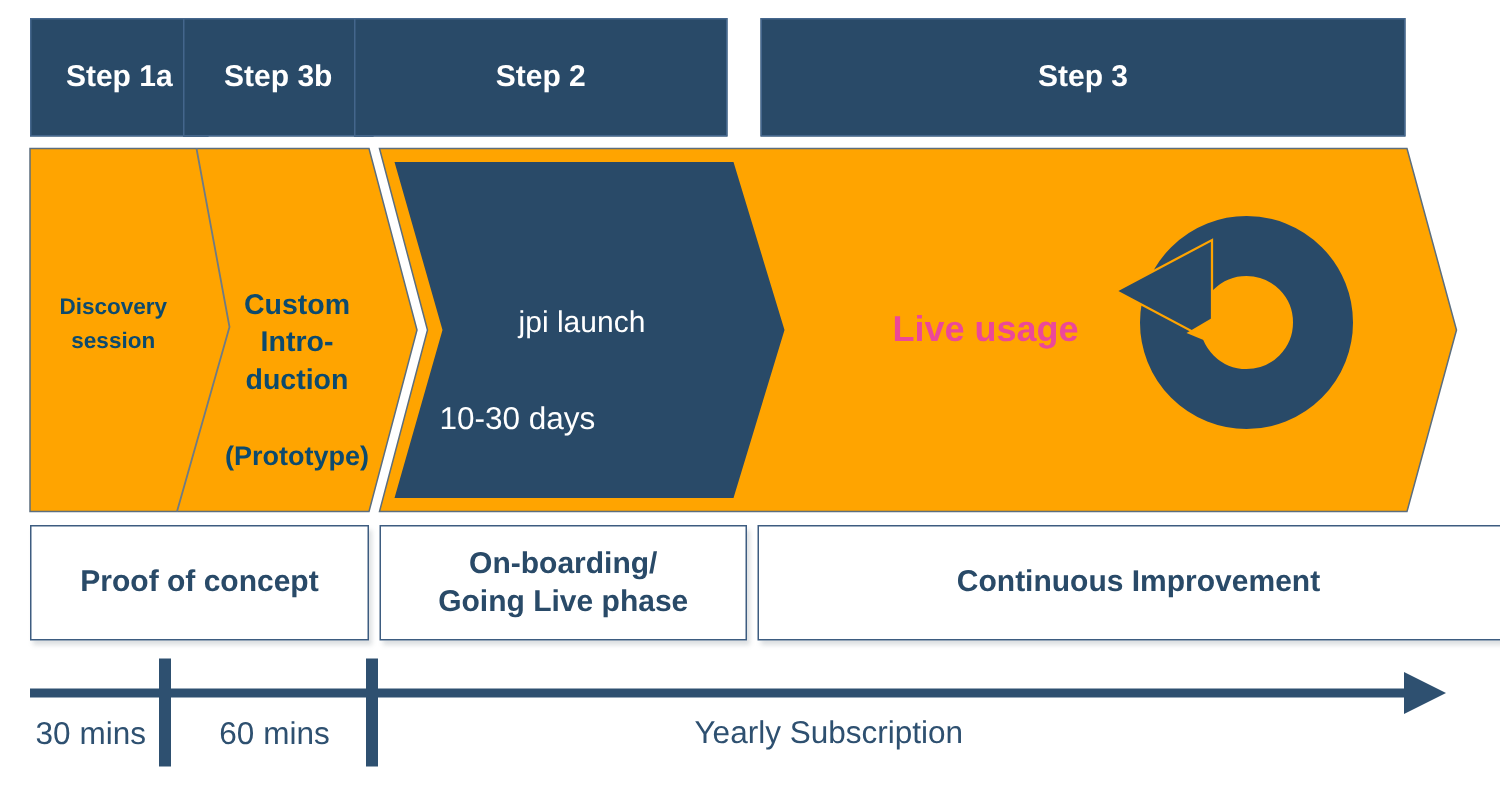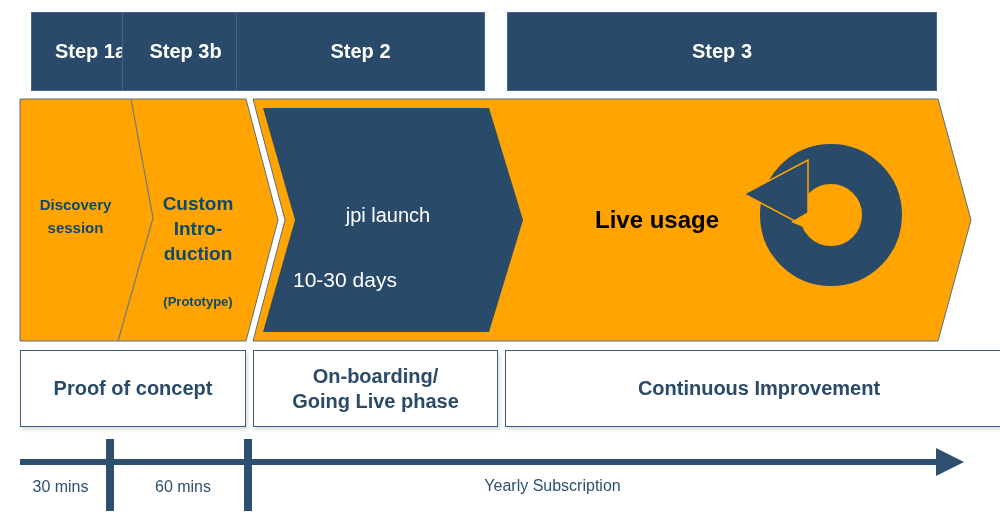--- a/index.html
+++ b/index.html
@@ -9,61 +9,61 @@
   }
   svg.shapes { position:absolute; left:0; top:0; }
 
   
   .hdr {
     position:absolute; top:12px; height:79px; background:#294A68;
     border:1px solid #44668c; box-sizing:border-box;
     color:#ffffff; font-weight:bold; font-size:20px;
     display:flex; align-items:center; justify-content:center;
   }
-  .hdr1{left:31px;width:119px}
+  .hdr1{left:20px;width:119px}
   .hdr2{left:122px;width:127px}
   .hdr3{left:236px;width:249px}
   .hdr4{left:507px;width:430px}
 
   
   .stage-text {
     position:absolute; color:#0c4a6e; font-weight:bold;
     text-align:center; white-space:pre-line;
   }
   .discovery { left:23px; top:194px; width:105px; font-size:15px; line-height:1.5; }
   .custom    { left:148px; top:166px; width:100px; font-size:19px; line-height:1.32; }
-  .custom .note { font-size:13px; margin-top:2px; }
+  .custom .note { font-size:18px; margin-top:2px; }
   .jpi-title {
     position:absolute; left:298px; top:204px; width:180px; text-align:center;
     color:#ffffff; font-weight:normal; font-size:20px;
   }
   .jpi-days {
     position:absolute; left:293px; top:268px; width:180px; text-align:left;
     color:#ffffff; font-size:21px;
   }
   .live-usage {
     position:absolute; left:562px; top:206px; width:190px; text-align:center;
-    color:#000000; font-weight:bold; font-size:24px;
+    color:#ec4899; font-weight:bold; font-size:24px;
   }
 
   
   .pbox {
     position:absolute; top:350px; height:77px; background:#ffffff;
     border:1.5px solid #3d5c80; box-sizing:border-box;
     color:#294A68; font-weight:bold; font-size:20px;
     display:flex; align-items:center; justify-content:center;
     text-align:center; white-space:pre-line; line-height:1.25;
     box-shadow:2px 3px 3px rgba(120,130,140,0.25);
   }
   .pbox1{left:20px;width:226px}
   .pbox2{left:253px;width:245px}
   .pbox3{left:505px;width:508px}
 
   
-  .tlabel { position:absolute; color:#2e5070; font-size:16px; text-align:center; }
+  .tlabel { position:absolute; color:#2e5070; font-size:21px; text-align:center; }
   .t30  {left:13px;  top:478px; width:95px}
   .t60  {left:133px; top:478px; width:100px}
   .tyear{left:445px; top:477px; width:215px}
 </style>
 </head>
 <body>
 
 <div class="canvas">
 
   <svg class="shapes" width="1000" height="530" viewBox="0 0 1000 530">

